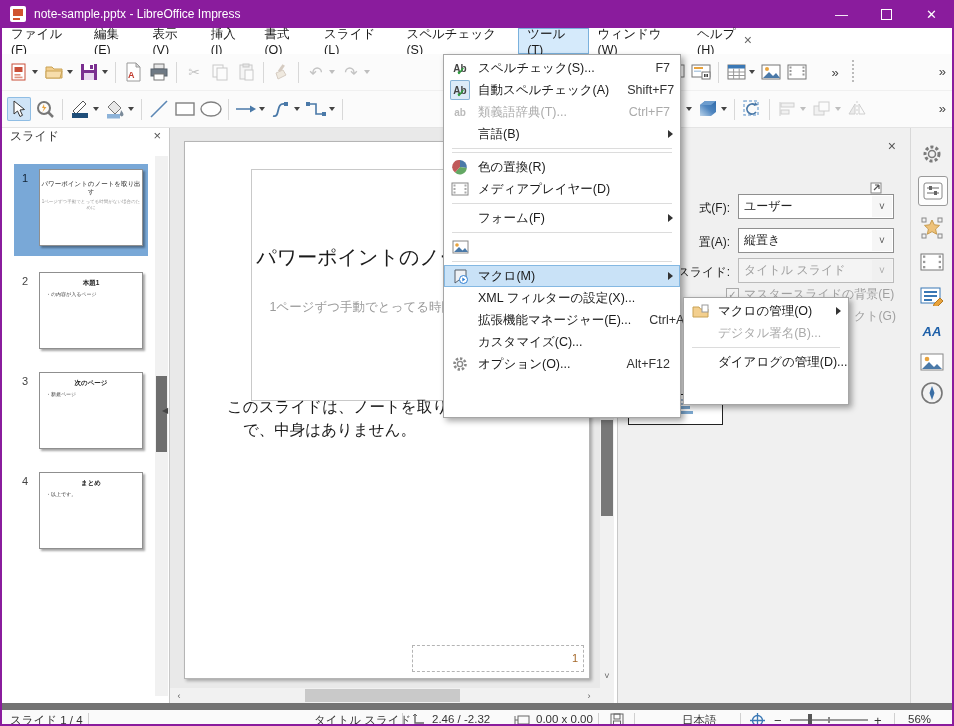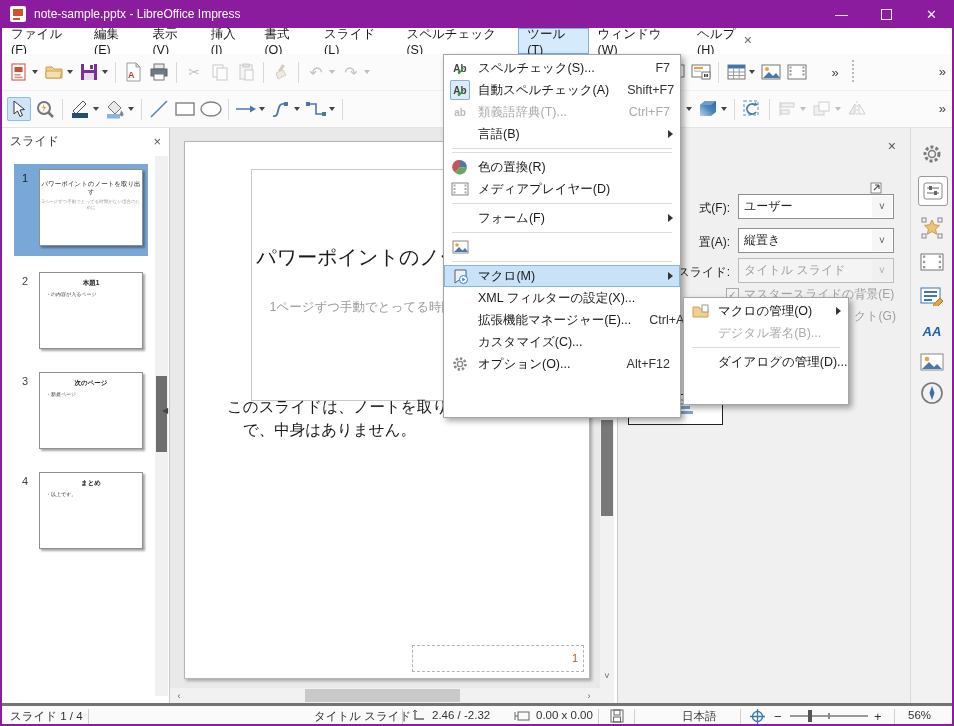--- a/index.html
+++ b/index.html
@@ -25,21 +25,21 @@
   .tb2{top:89px;border-bottom:1px solid #e4e4e4;}
   .tbi{min-width:24px;height:24px;display:flex;align-items:center;justify-content:center;margin:0 1px;border-radius:2px;font-size:14px;color:#555;}
   .tbi.on{background:#cfe4f7;box-shadow:inset 0 0 0 1px #8fbde4;}
   .dd{width:0;height:0;border-left:3.5px solid transparent;border-right:3.5px solid transparent;border-top:4px solid #444;margin:0 3px 0 0;}
   .dis{opacity:.33;}
   .tbsep{width:1px;height:21px;background:#d8d8d8;margin:0 4px;}
   .grip{width:5px;height:24px;margin:0 3px;background:repeating-linear-gradient(#bbb 0 2px,transparent 2px 4px);background-size:2px 100%;background-repeat:no-repeat;background-position:center;}
   .chev{font-size:13px;color:#444;letter-spacing:-2px;}
   
   .slidepanel{position:absolute;left:0;top:126px;width:168px;height:575px;background:#fff;border-right:1px solid #c8c8c8;box-sizing:border-box;}
-  .sp-head{height:26px;display:flex;align-items:center;font-size:12px;color:#333;padding:0 8px;}
+  .sp-head{height:26px;display:flex;align-items:flex-start;font-size:12px;color:#333;padding:0 8px;}
   .thumbsel{position:absolute;left:12px;width:134px;height:92px;background:#79a8d7;}
   .thumb{position:absolute;left:37px;width:104px;height:77px;background:#fff;border:1px solid #8f8f8f;box-shadow:1.5px 1.5px 2px rgba(0,0,0,.35);box-sizing:border-box;overflow:hidden;}
   .tnum{position:absolute;left:20px;font-size:11px;color:#444;}
   .ttitle{margin-top:10px;text-align:center;font-size:6.5px;color:#222;line-height:1.25;}
   .tsub{margin-top:3px;text-align:center;font-size:4.5px;color:#9a9a9a;line-height:1.3;}
   .tbullet{margin:4px 0 0 6px;font-size:5px;color:#333;text-align:left;}
   .canvas{position:absolute;left:168px;top:126px;width:444px;height:575px;background:#e9e9e9;}
   .page{position:absolute;left:14px;top:13px;width:404px;height:536px;background:#fff;border:1px solid #b5b5b5;box-shadow:2px 2px 3px rgba(0,0,0,.28);}
   .titlebox{position:absolute;left:66px;top:27px;width:334px;height:230px;border:1px solid #c9c9c9;}
   .slidetitle{position:absolute;left:0;top:74px;width:100%;text-align:center;font-size:20px;color:#1a1a1a;line-height:1.35;}
@@ -53,21 +53,21 @@
   .combo{position:absolute;height:25px;width:156px;left:120px;background:#fff;border:1px solid #8f8f8f;box-sizing:border-box;display:flex;align-items:center;font-size:12px;color:#222;padding-left:5px;}
   .combo .cdd{position:absolute;right:1px;top:1px;bottom:1px;width:20px;background:#f6f6f6;display:flex;align-items:center;justify-content:center;color:#555;font-size:10px;}
   .combo.disabled{background:#f4f4f4;color:#9f9f9f;border-color:#bbb;}
   .combo.disabled .cdd{color:#aaa;background:#f0f0f0;}
   .dlabel{position:absolute;left:0;width:112px;text-align:right;font-size:12px;color:#222;}
   .gray{color:#a0a0a0;}
   .tabrail{position:absolute;left:908px;top:126px;width:44px;height:575px;background:#f2f2f2;border-left:1px solid #d8d8d8;box-sizing:border-box;}
   .railico{position:absolute;left:7px;width:28px;height:28px;display:flex;align-items:center;justify-content:center;}
   .railico.active{border:1px solid #9a9a9a;border-radius:3px;background:#fdfdfd;}
   
-  .statusbar{position:absolute;left:0;top:701px;width:950px;height:21px;background:#fafafa;border-top:3px solid #737373;font-size:11.5px;color:#333;box-sizing:border-box;}
+  .statusbar{position:absolute;left:0;top:701px;width:950px;height:21px;background:#fafafa;border-top:7px solid #737373;font-size:11.5px;color:#333;box-sizing:border-box;}
   .ssep{position:absolute;top:3px;width:1px;height:15px;background:#d0d0d0;}
   .stxt{position:absolute;top:3px;white-space:nowrap;}
   
   .menu{position:absolute;background:#fff;border:1px solid #a6a6a6;box-shadow:3px 3px 6px rgba(0,0,0,.35);z-index:50;font-size:12.5px;color:#1a1a1a;padding:2px 0;box-sizing:border-box;}
   .mi{position:relative;height:22px;display:flex;align-items:center;padding:0 10px 0 34px;}
   .mi .ml{white-space:nowrap;}
   .mi .ms{margin-left:auto;padding-left:18px;color:#333;white-space:nowrap;}
   .mi.hl{background:#c9e2f7;box-shadow:inset 0 0 0 1px #84b8e2;}
   .mi.dis2 .ml,.mi.dis2 .ms{color:#ababab;}
   .msep{height:1px;background:#dcdcdc;margin:3px 8px;}

